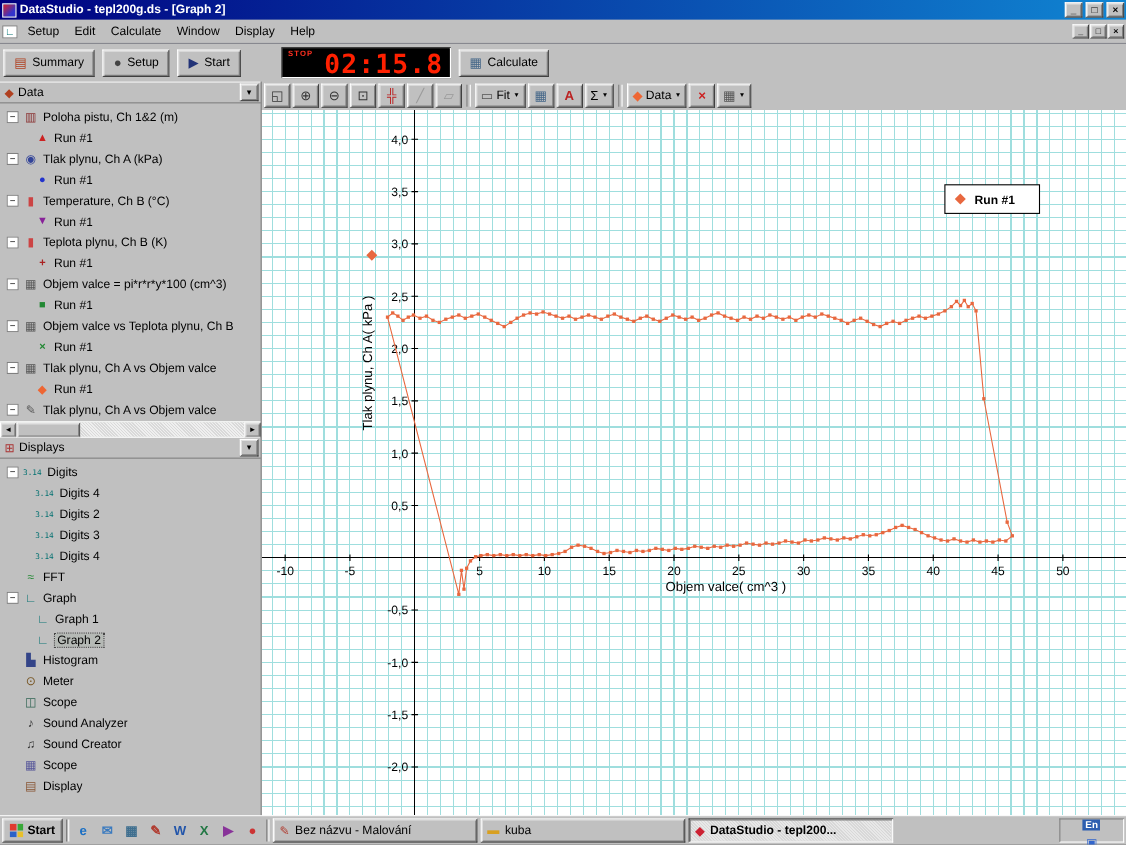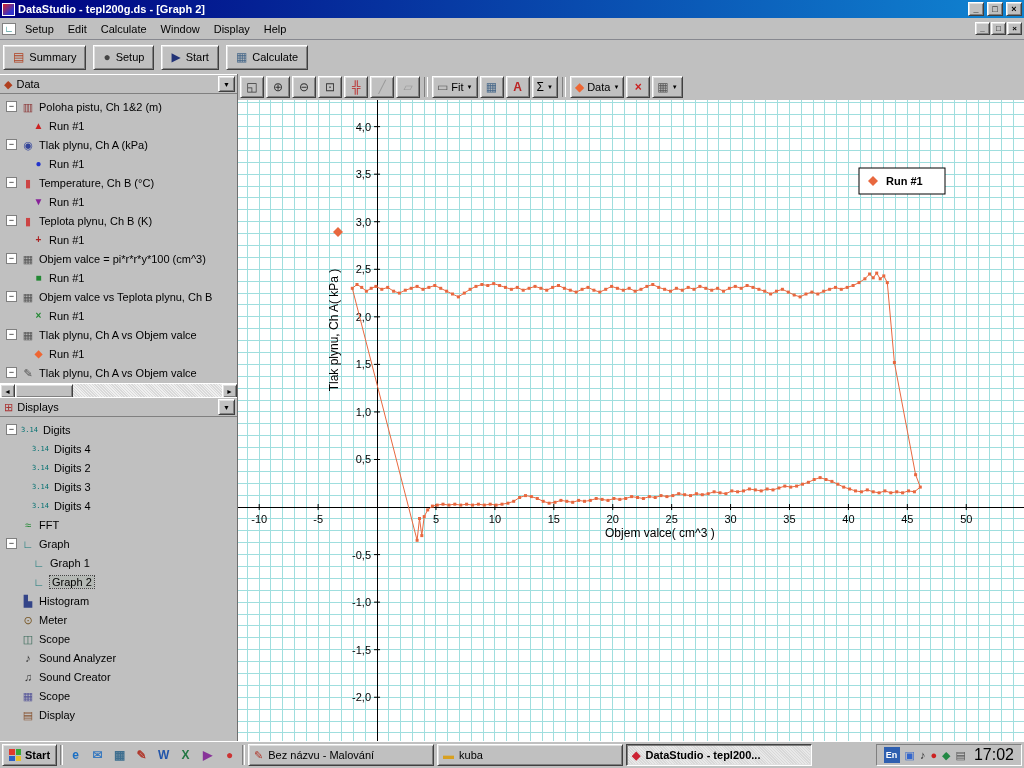--- a/index.html
+++ b/index.html
@@ -106,21 +106,21 @@
   .winflag i:nth-child(1){background:#e03a2f;} .winflag i:nth-child(2){background:#38a838;}
   .winflag i:nth-child(3){background:#2a62c8;} .winflag i:nth-child(4){background:#e8c02a;}
   .tb-divider { width:3px; height:20px; border-left:1px solid #808080; border-right:1px solid #fff; }
   .ql { width:19px; height:20px; display:flex; align-items:center; justify-content:center;
     font-size:12px; font-weight:bold; }
   .task { height:22px; flex:0 1 186px; display:flex; align-items:center; gap:5px; padding:0 5px;
     font-size:11px; overflow:hidden; font-family:"Liberation Sans",sans-serif; }
   .task .tlabel { flex:1; text-align:left; }
   .task.active { background:repeating-linear-gradient(45deg,#d8d8d8 0 1px,#e8e8e8 1px 2px); font-weight:bold; }
   .task .ticon16 { font-size:11px; }
-  .tray { margin-left:auto; height:22px; display:flex; align-items:center; gap:5px; padding:0 7px; }
+  .tray { margin-left:auto; height:22px; display:flex; align-items:center; gap:5px; padding:0 7px;flex-direction:column; }
   .lang { width:16px; height:16px; background:#2e5fb0; color:#fff; font-size:9px; font-weight:bold;
     display:flex; align-items:center; justify-content:center; }
   .tray-ic { font-size:11px; }
   .clock { font-size:16px; padding-left:3px; }
 </style>
 </head>
 <body>
 
 <div class="screen">
 
@@ -152,20 +152,24 @@
       <span>Summary</span>
     </button>
     <button class="raised big-btn">
       <span class="bicon" style="color:#444">●</span>
       <span>Setup</span>
     </button>
     <button class="raised big-btn">
       <span class="bicon" style="color:#223377">▶</span>
       <span>Start</span>
     </button>
+    <div class="timer">
+      <span class="stop">STOP</span>
+      <span class="digits">02:15.8</span>
+    </div>
     <button class="raised big-btn">
       <span class="bicon" style="color:#446688">▦</span>
       <span>Calculate</span>
     </button>
   </div>
 
   <div class="mainrow">
 
     <div class="sidebar">
 

